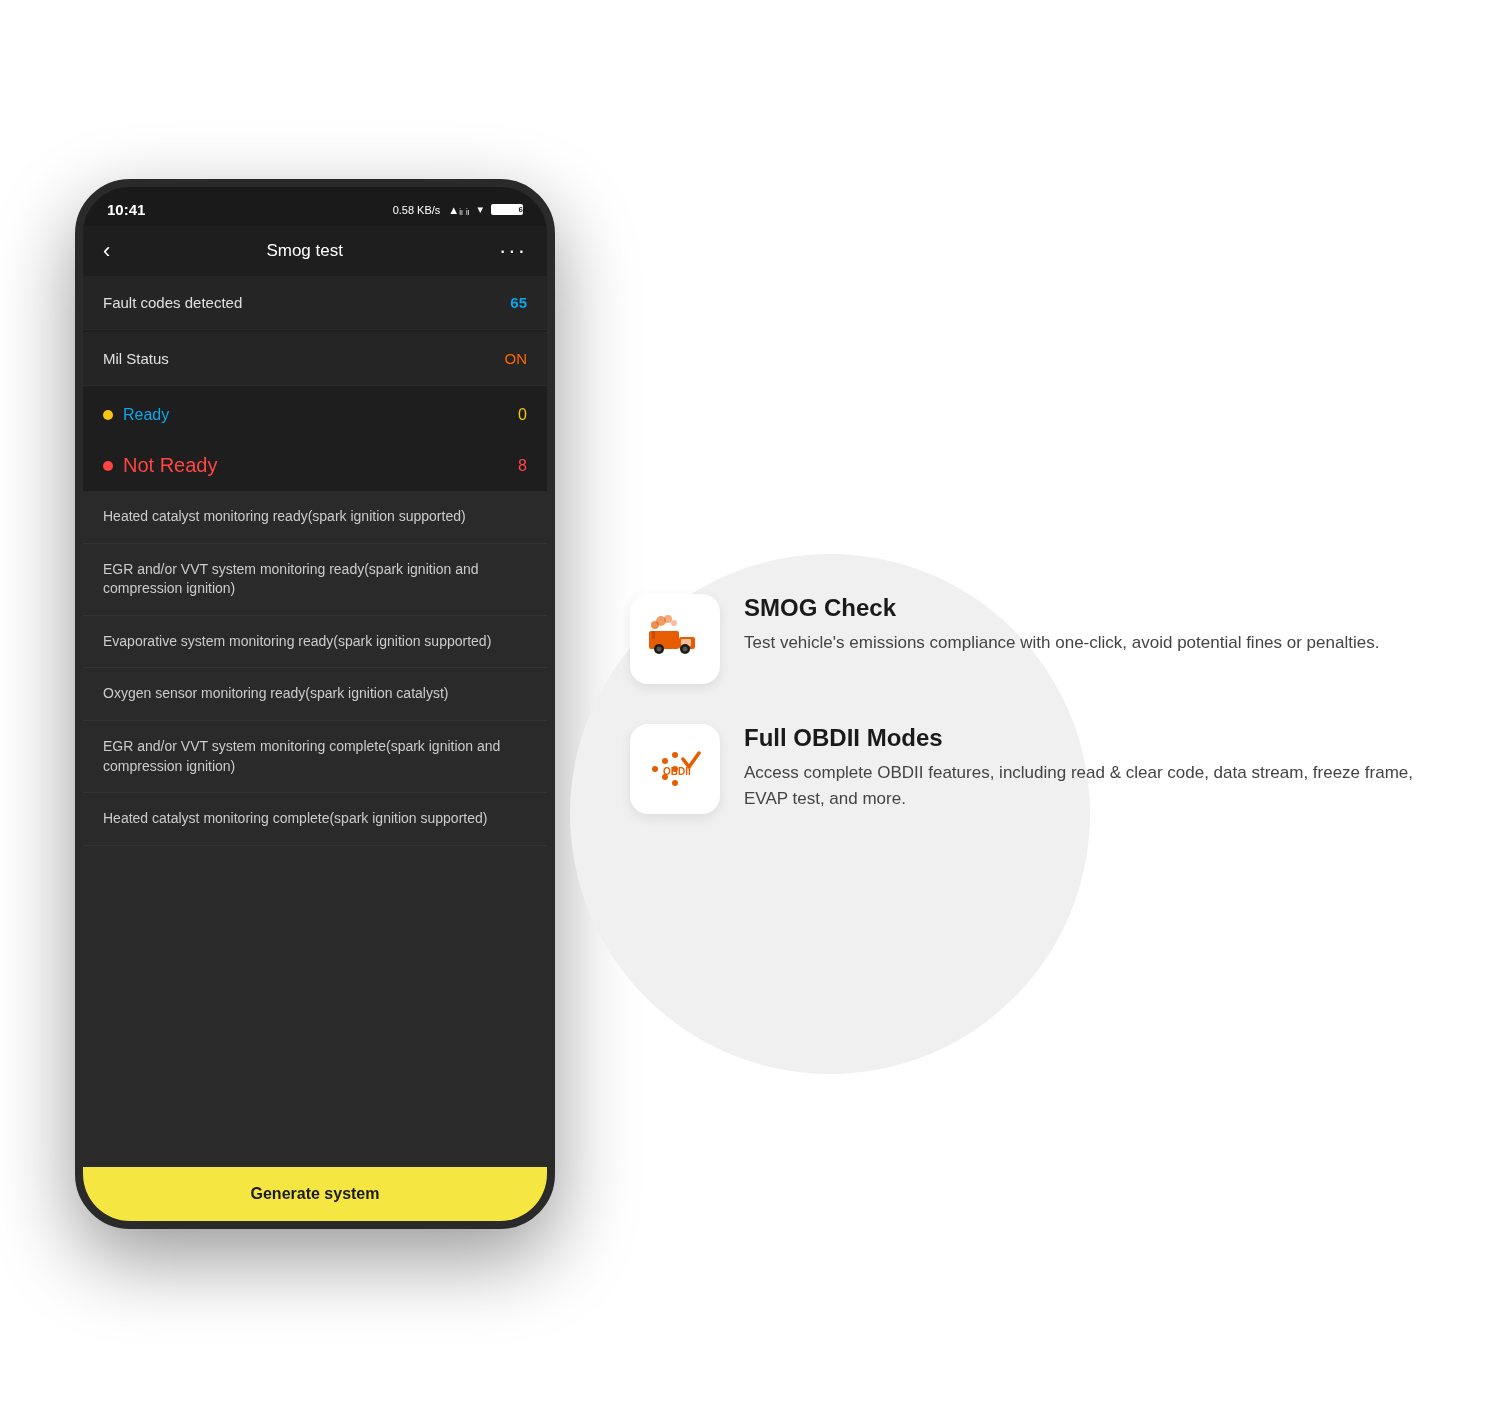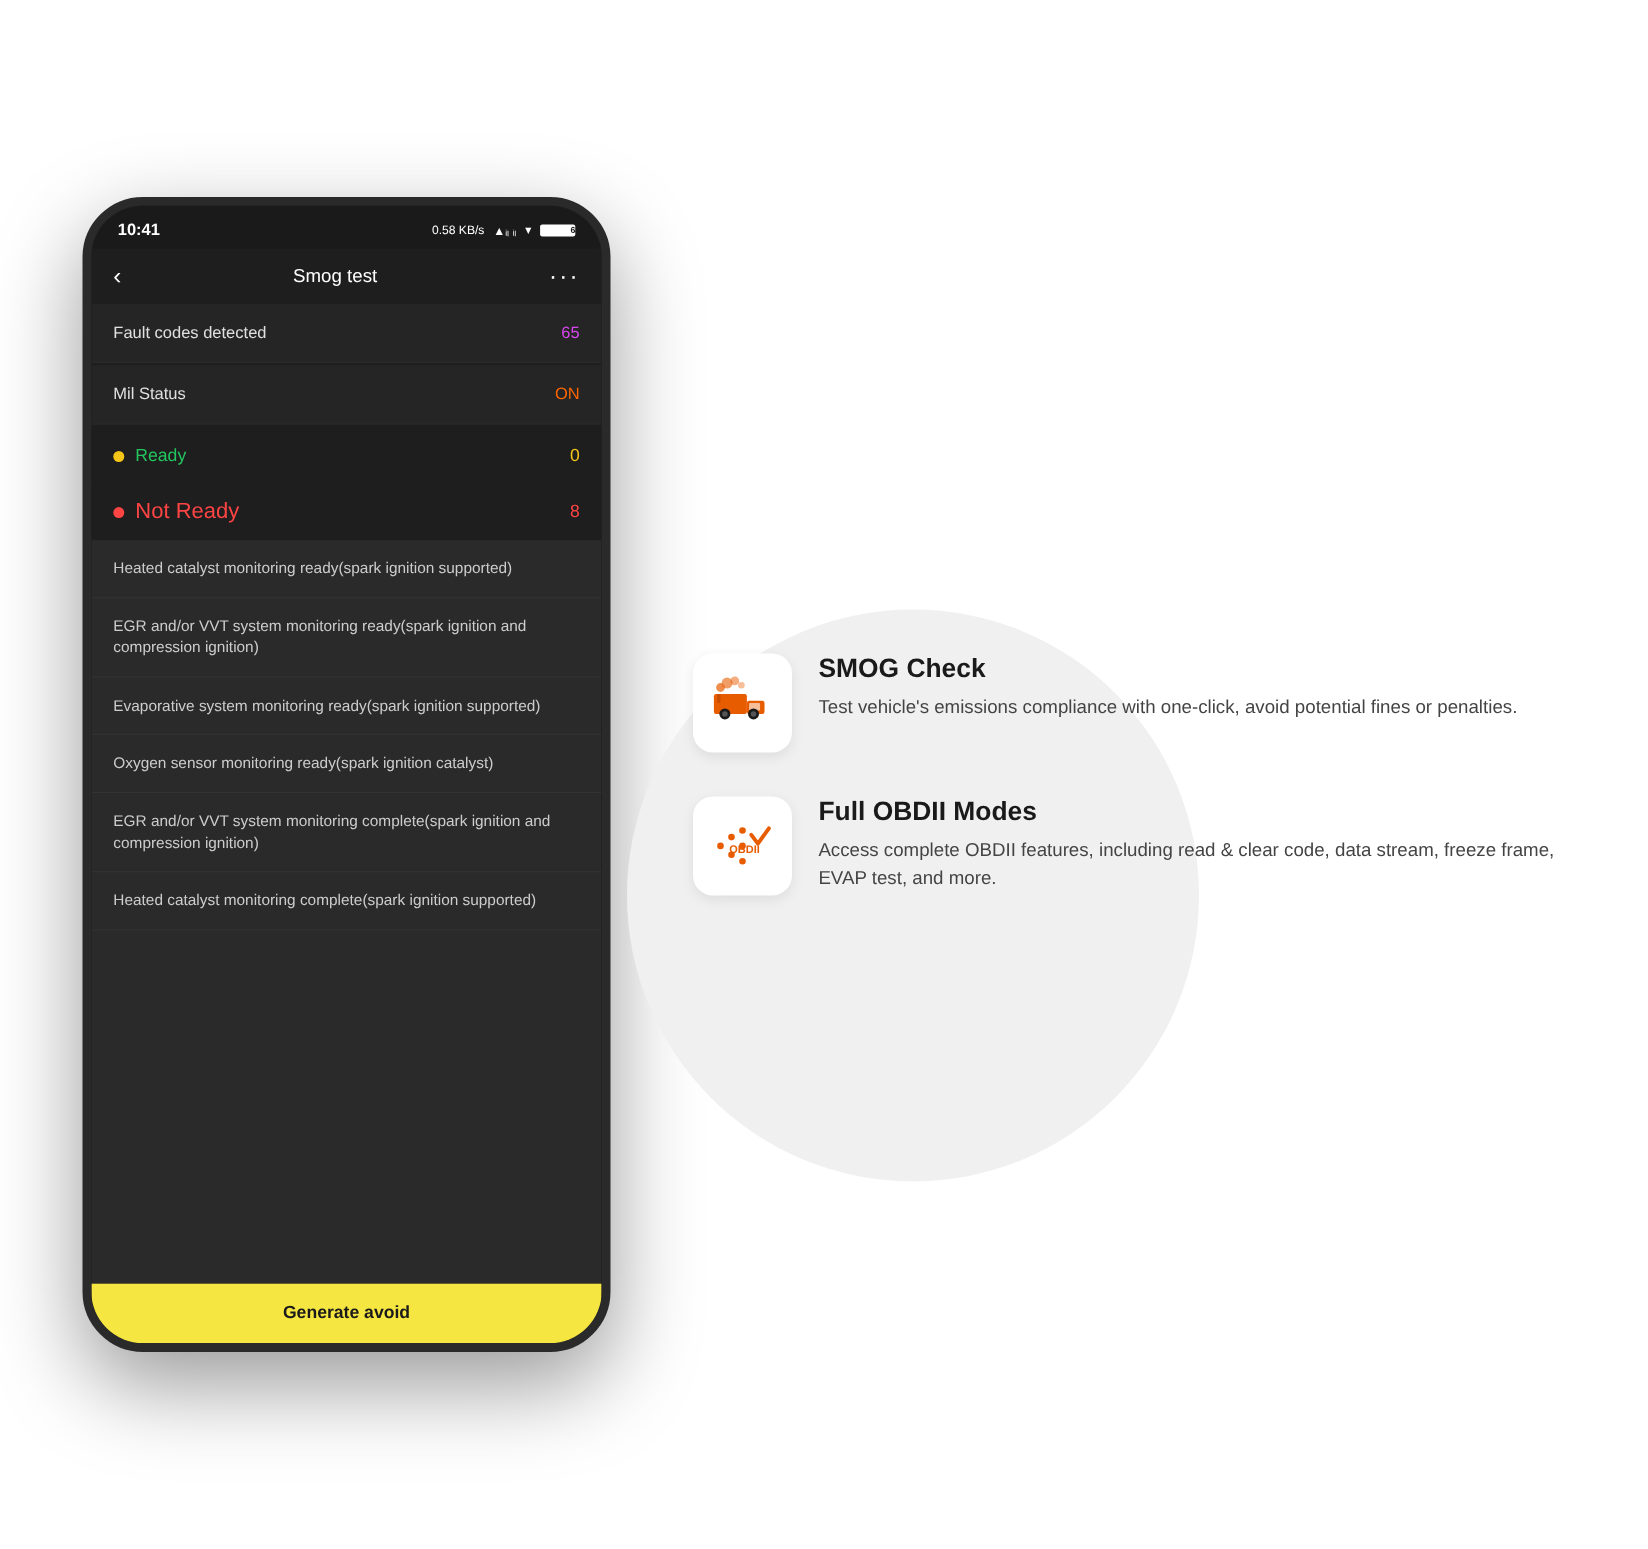--- a/index.html
+++ b/index.html
@@ -129,23 +129,23 @@
       background: #252525;
       margin-bottom: 2px;
     }
 
     .info-label {
       color: #e0e0e0;
       font-size: 15px;
     }
 
     .info-value-red {
-      color: #d946ef;
+      color: #0ea5e9;
       font-size: 15px;
-      font-weight: 400;
+      font-weight: 700;
     }
 
     .info-value-orange {
       color: #ff6600;
       font-size: 15px;
       font-weight: 500;
     }
 
     .status-section {
       display: flex;
@@ -178,21 +178,21 @@
 
     .dot-red {
       width: 10px;
       height: 10px;
       border-radius: 50%;
       background: #ff4444;
       flex-shrink: 0;
     }
 
     .status-text-yellow {
-      color: #22c55e;
+      color: #0ea5e9;
       font-size: 16px;
       font-weight: 500;
     }
 
     .status-text-red {
       color: #ff4444;
       font-size: 20px;
       font-weight: 500;
     }
 
@@ -398,21 +398,21 @@
             <span class="list-item-text">Oxygen sensor monitoring ready(spark ignition catalyst)</span>
           </div>
           <div class="list-item">
             <span class="list-item-text">EGR and/or VVT system monitoring complete(spark ignition and compression ignition)</span>
           </div>
           <div class="list-item">
             <span class="list-item-text">Heated catalyst monitoring complete(spark ignition supported)</span>
           </div>
         </div>
 
-        <button class="generate-btn">Generate avoid</button>
+        <button class="generate-btn">Generate system</button>
 
       </div>
     </div>
   </div>
 
   <div class="right-content">
 
 
     <div class="features-area">
       <div class="bg-circle"></div>

